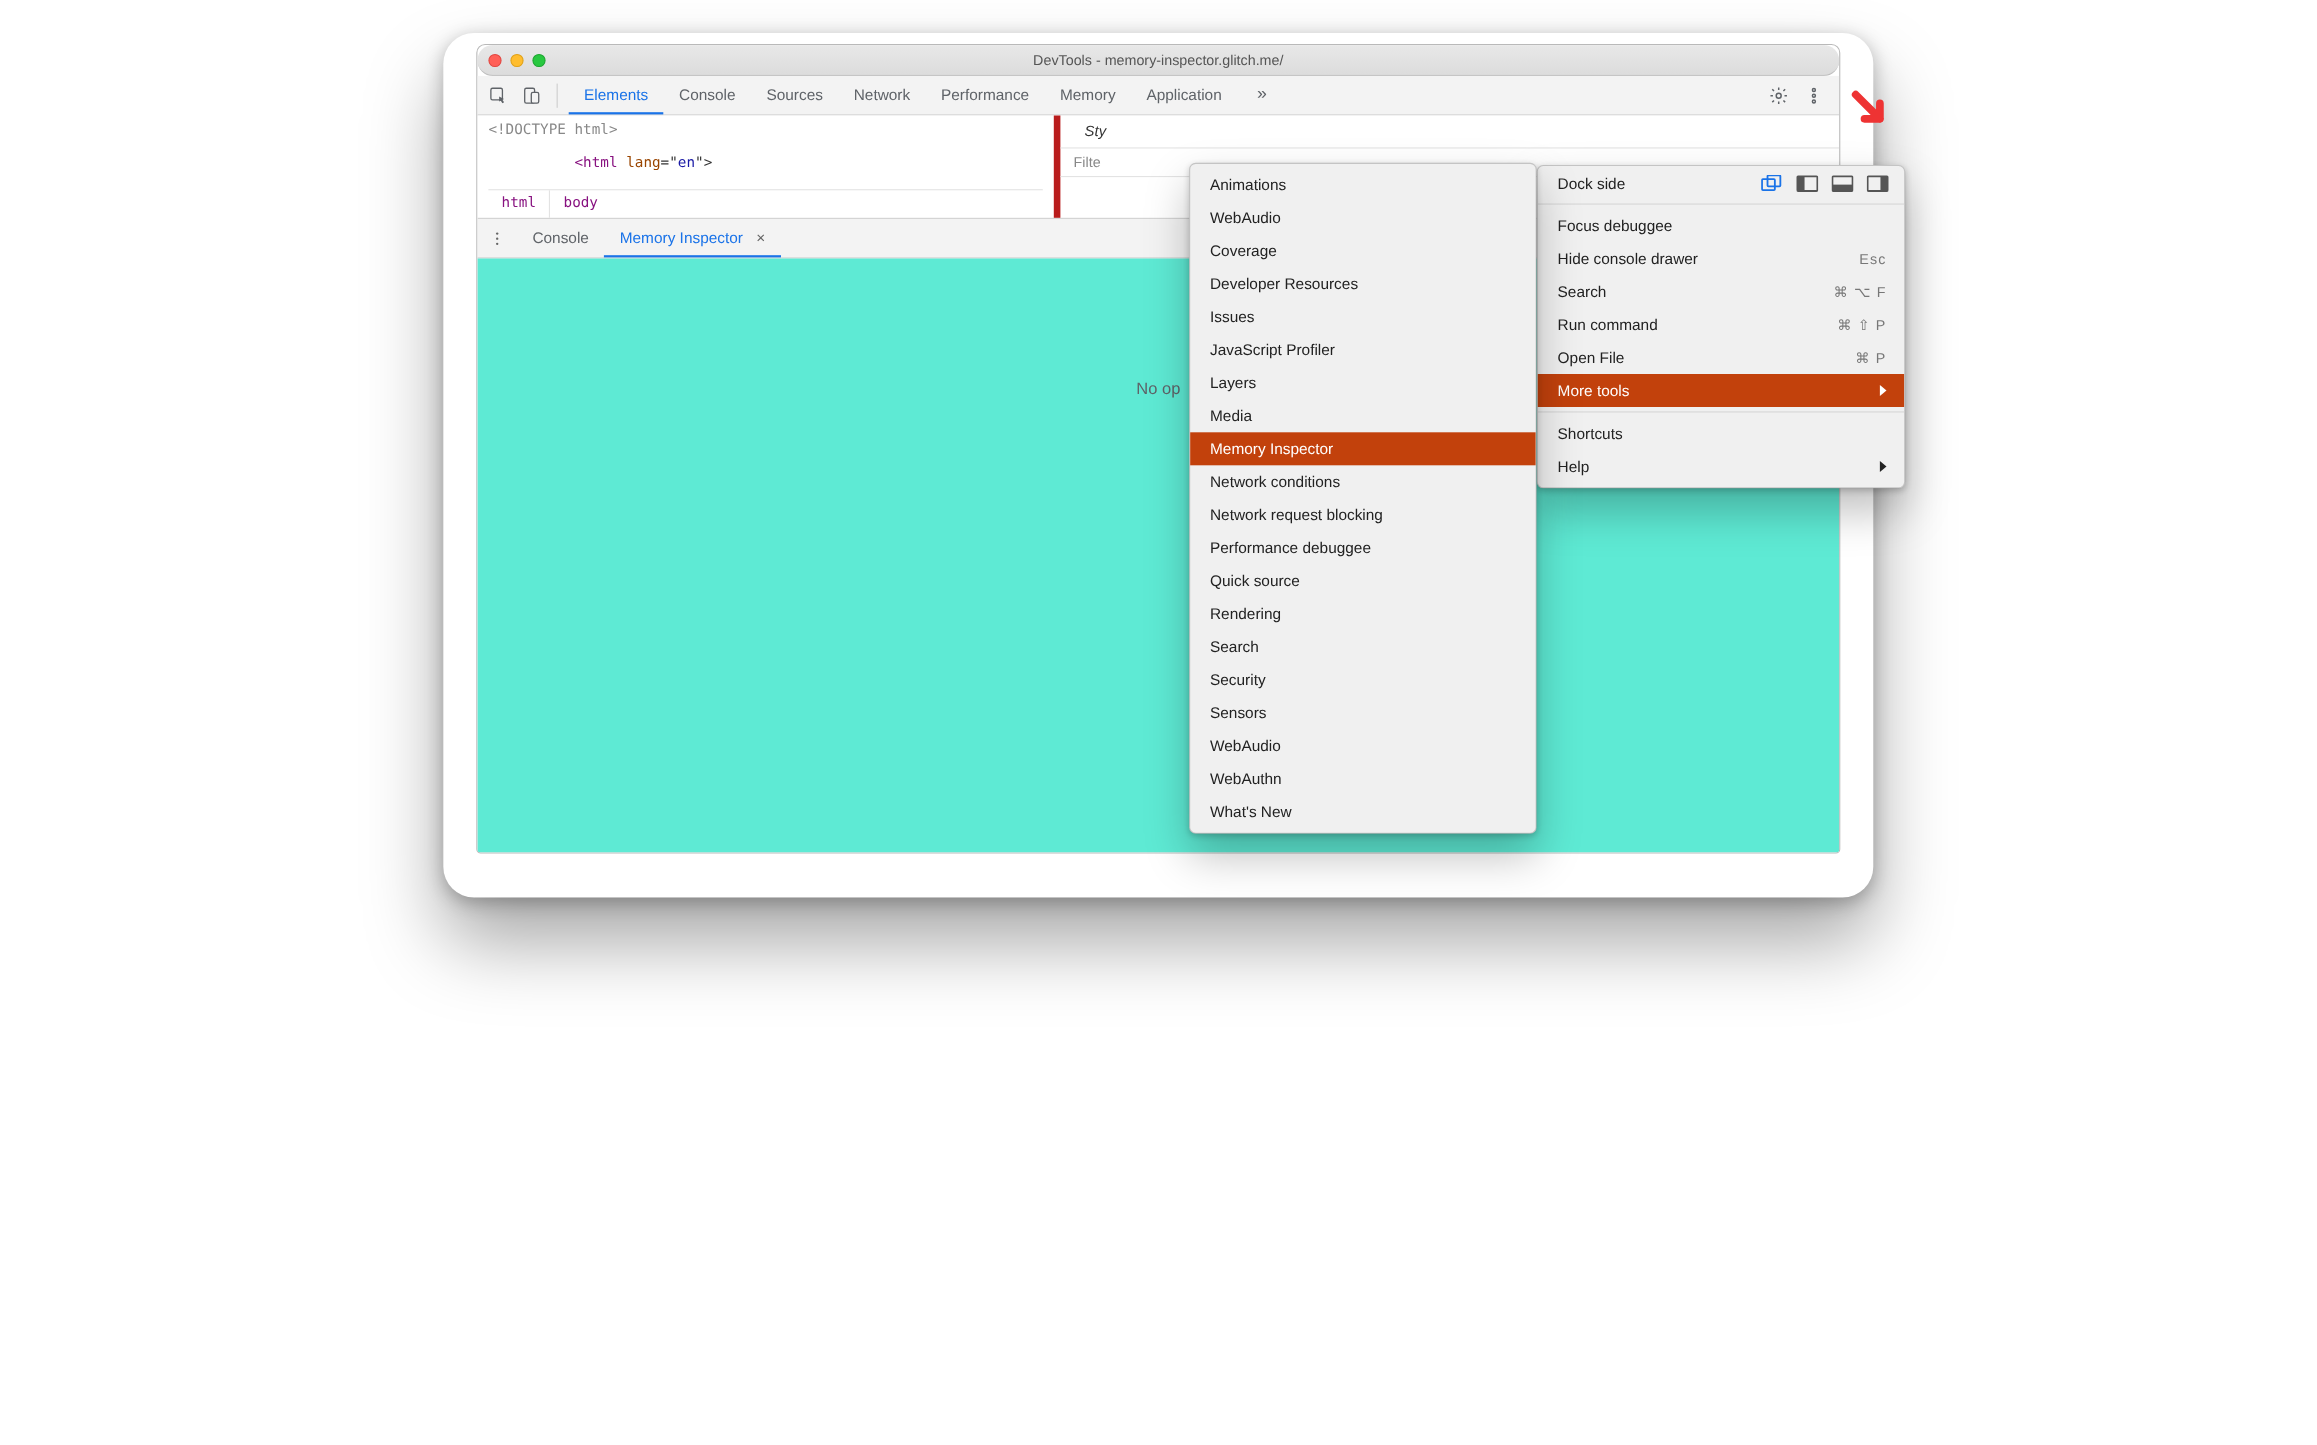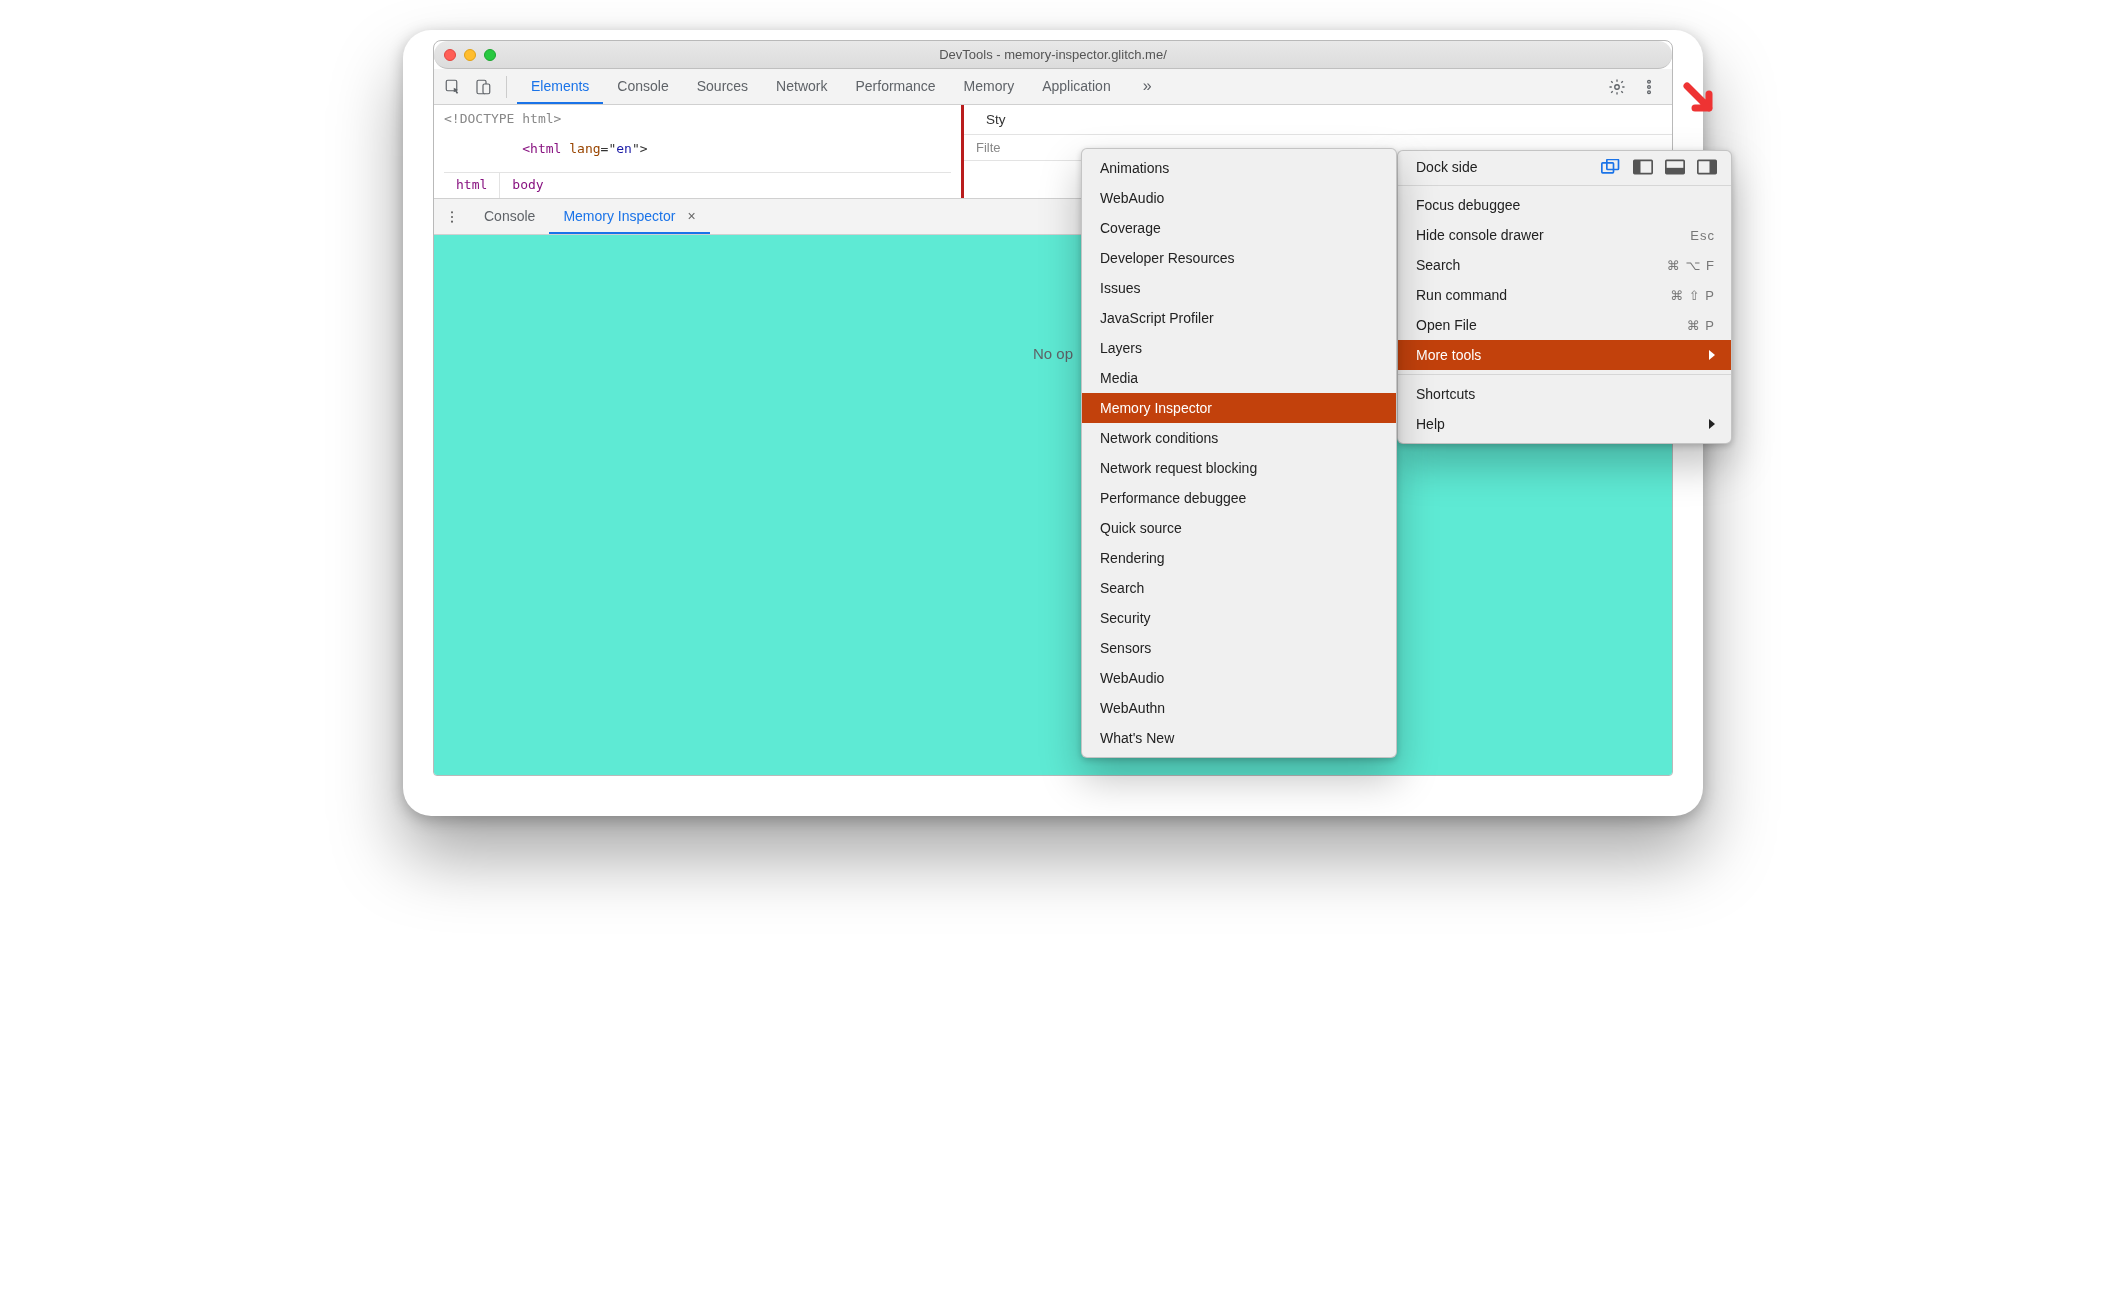--- a/index.html
+++ b/index.html
@@ -90,21 +90,21 @@
   
   .content {
     display:flex;
     height: 94px;
     border-bottom: 1px solid #d0d0d0;
     background:#fff;
     position: relative;
   }
   .dom-pane {
     flex: 0 0 530px;
-    border-right: 3px solid #b91c1c;
+    border-right: 6px solid #b91c1c;
     font-family: ui-monospace, SFMono-Regular, Menlo, monospace;
     font-size: 13px;
     padding: 6px 10px 0;
     color:#333;
     display:flex; flex-direction:column;
   }
   .code-line { white-space: pre; }
   .c-doctype{ color:#888;} .c-tag{color:#881280;} .c-attr{color:#994500;} .c-val{color:#1a1aa6;}
   .breadcrumbs {
     margin-top:auto;
@@ -112,21 +112,21 @@
     display:flex;
     height:26px;
   }
   .crumb { padding:4px 12px; color:#881280; font-family: ui-monospace, Menlo, monospace; font-size:13px; }
   .crumb + .crumb { border-left:1px solid #e3e3e3; }
 
   .styles-pane {
     flex:1; display:flex; flex-direction:column;
     position:relative;
   }
-  .styles-tabs { height:30px; display:flex; align-items:flex-end; padding-left:12px; border-bottom:1px solid #e3e3e3; }
+  .styles-tabs { height:30px; display:flex; align-items:flex-end; padding-left:12px; border-bottom:1px solid #e3e3e3;font-style:italic; }
   .styles-tab { padding:0 10px; height:100%; display:flex; align-items:center; font-size:13.5px; color:#333; }
   .filter-row { height:26px; display:flex; align-items:center; padding:0 12px; font-size:13px; color:#888; border-bottom:1px solid #e3e3e3;}
 
   
   .drawer-header{
     height:36px; background:#f3f3f3; border-bottom:1px solid #d0d0d0;
     display:flex; align-items:center; gap:8px; padding:0 8px;
   }
   .kebab-mini { width:20px; display:flex; align-items:center; justify-content:center; color:#666;}
   .kebab-mini svg{width:16px;height:16px;fill:currentColor;}

